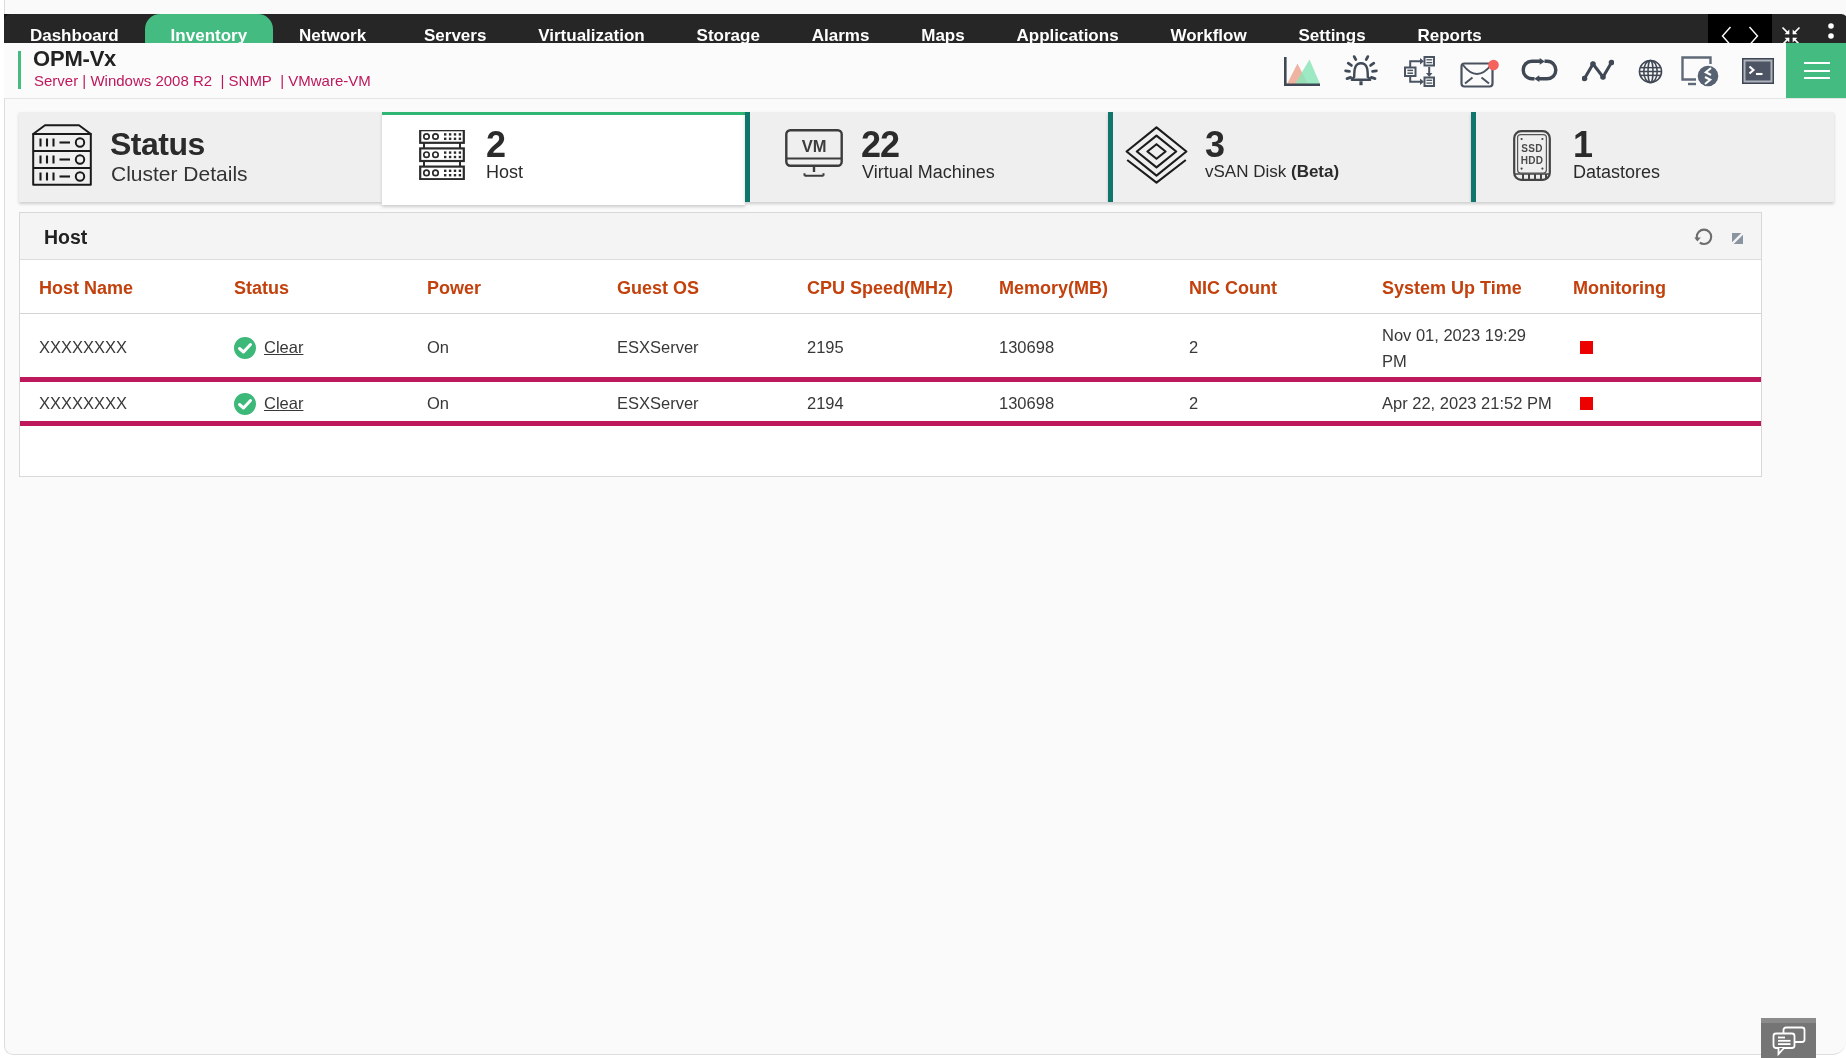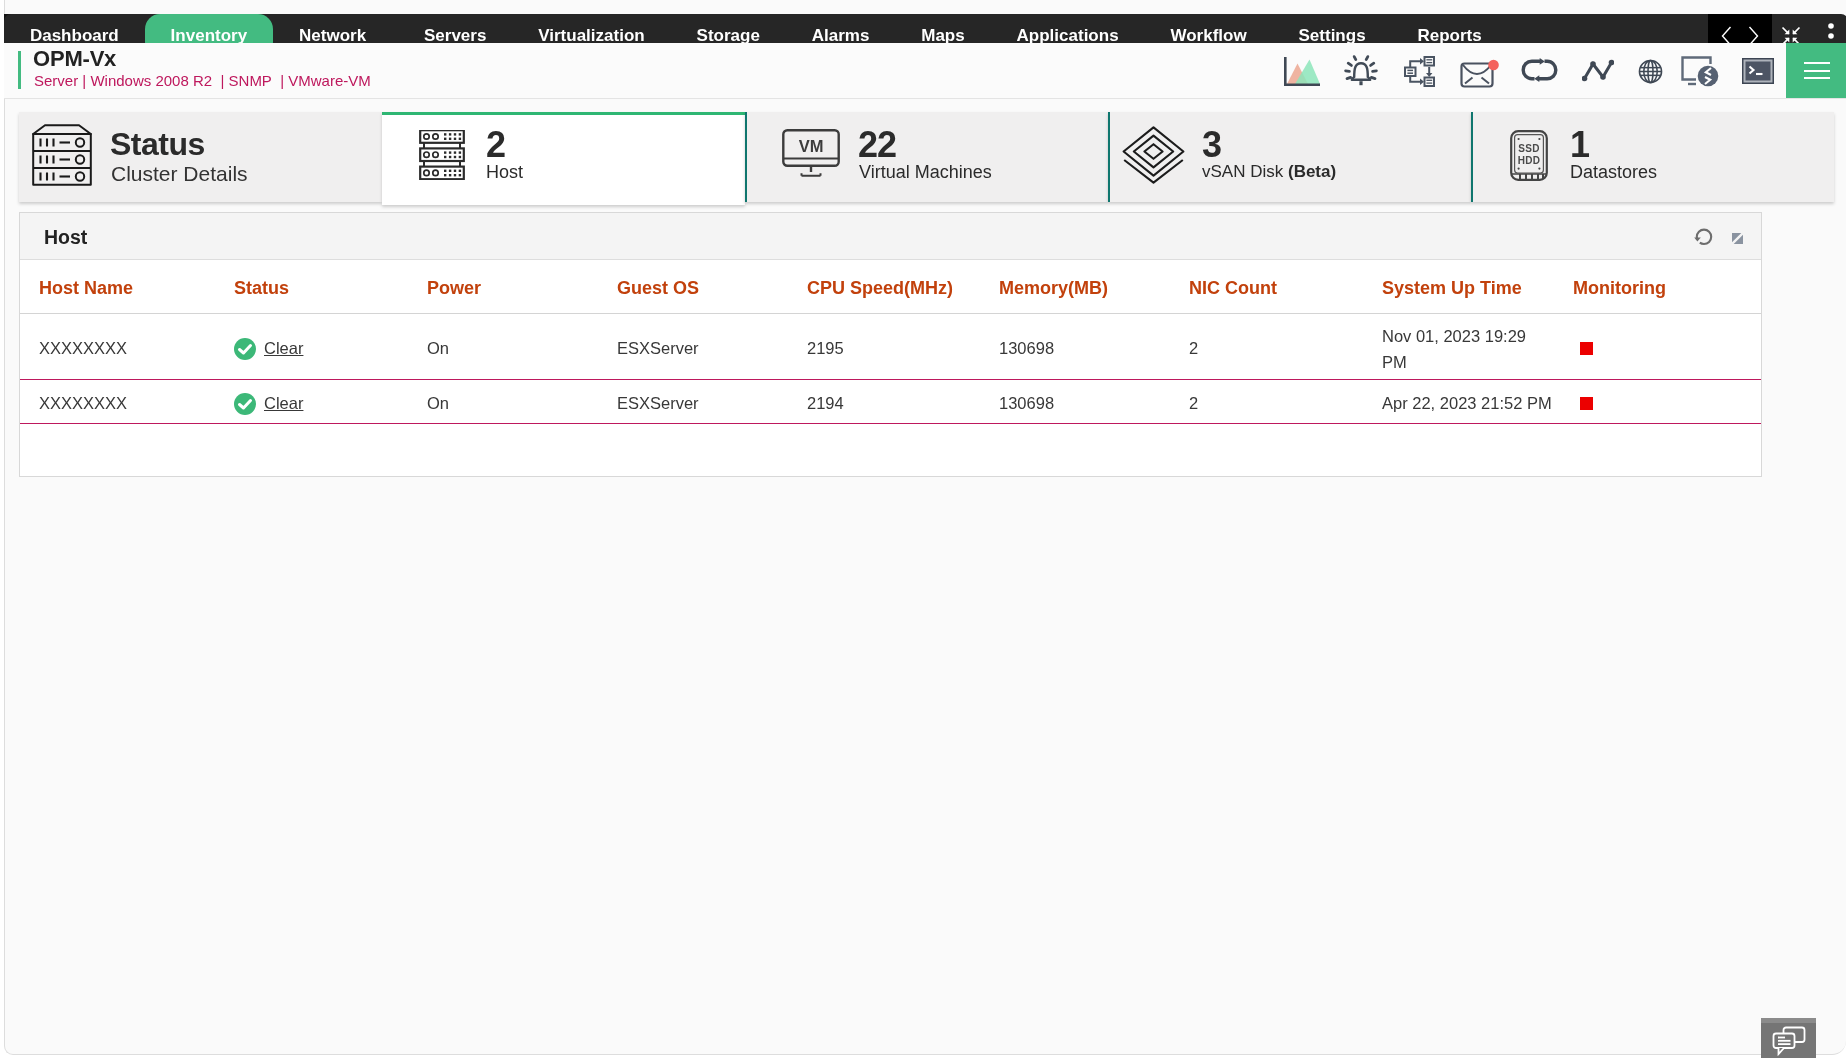--- a/index.html
+++ b/index.html
@@ -21,30 +21,30 @@
 .hsub { position:absolute; left:30px; top:29px; font-size:15px; line-height:18px; color:#be185d; }
 .hicon { position:absolute; top:0; height:56px; display:flex; align-items:center; justify-content:center; }
 .gmenu { position:absolute; right:0; top:0; width:61px; height:55px; background:#43bb81; }
 .gmenu i { position:absolute; left:18px; width:26px; height:2px; background:#fff; display:block; }
 
 .tabs { position:absolute; left:14px; top:112px; width:1815px; height:90px; display:flex; }
 .tab { position:relative; width:363px; height:90px; background:#f0efef; box-shadow:0 2px 3px rgba(0,0,0,0.18); display:flex; align-items:center; }
 .tab.sel { background:#fff; border-top:3px solid #2eb673; height:93px; }
 .tab .tnum { position:absolute; font-size:36px; line-height:35px; font-weight:bold; color:#2b2b2b; letter-spacing:-1px; }
 .tab .tlab { position:absolute; font-size:18px; line-height:20px; color:#2b2b2b; }
-.tdiv { border-left:2px solid #0f766e; }
+.tdiv { border-left:5px solid #0f766e; }
 
 .panel { position:absolute; left:14px; top:212px; width:1743px; height:265px; background:#fff; border:1px solid #d8d8d8; }
 .phead { position:relative; height:47px; background:#f4f4f4; border-bottom:1px solid #ddd; }
 .phead .pt { position:absolute; left:24px; top:13px; font-size:19.5px; font-weight:bold; color:#222; }
 table.grid { border-collapse:collapse; table-layout:fixed; width:1741px; }
 table.grid th { text-align:left; font-size:18px; font-weight:bold; color:#c2410c; padding:5px 0 0 0; height:53px; vertical-align:middle; }
 table.grid td { font-size:16.5px; color:#383838; padding:5px 0 0 0; vertical-align:middle; }
 table.grid thead tr { border-bottom:1px solid #d4d4d4; }
-table.grid tbody tr { border-bottom:1px solid #be185d; }
+table.grid tbody tr { border-bottom:5px solid #be185d; }
 .rdot { display:inline-block; width:13px; height:13px; background:#ec0000; position:relative; top:1px; }
 .clearcell { display:flex; align-items:center; gap:8px;text-decoration:underline; }
 
 .chat { position:absolute; left:1756px; top:1018px; width:55px; height:40px; background:#757575; border-top:5px solid #8b8b8b; display:flex; align-items:center; justify-content:center; }
 </style>
 </head>
 <body>
 <div class="win">
   <div class="navwrap">
     <div class="nav">

